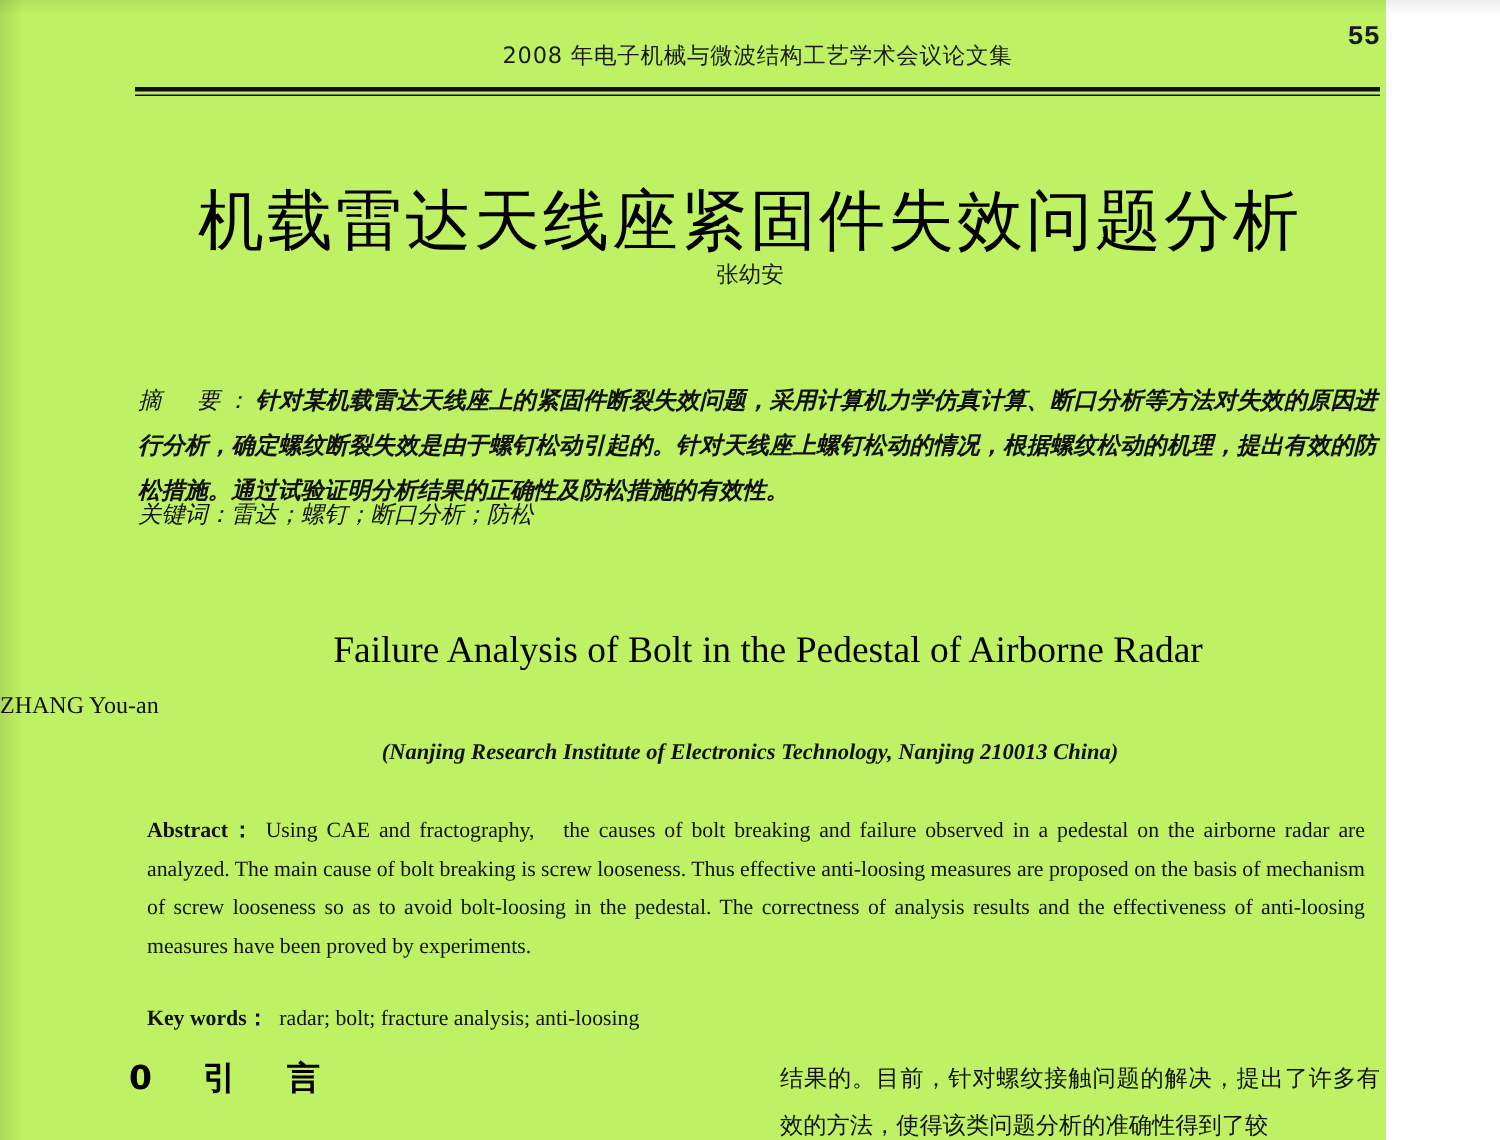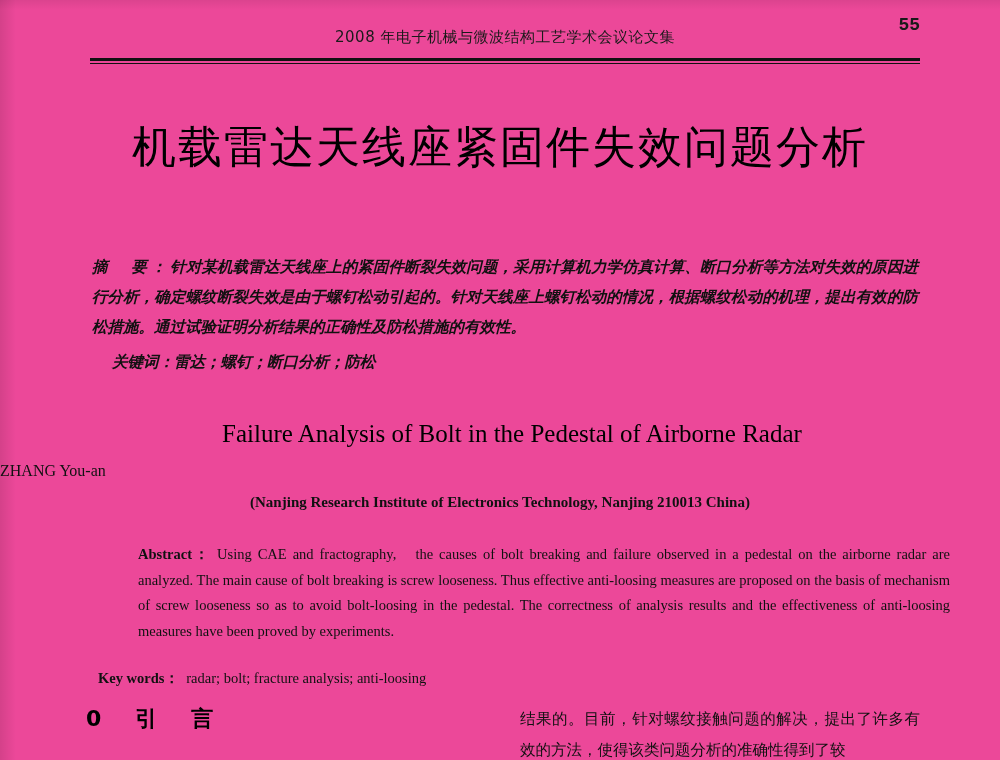--- a/index.html
+++ b/index.html
@@ -9,23 +9,23 @@
   body {
     width: 1000px;
     height: 760px;
     background: #ffffff;
     font-family: "Liberation Serif", serif;
     color: #111111;
     overflow: hidden;
   }
   .page {
     position: relative;
-    width: 1000px;
+    width: 924px;
     height: 760px;
-    background: #ec4899;
+    background: #bef264;
   }
 
   
   .header {
     position: absolute;
     left: 90px;
     top: 28px;
     width: 830px;
     display: flex;
     align-items: baseline;
@@ -106,34 +106,33 @@
     font-family: "DejaVu Sans", sans-serif;
     font-size: 15.5px;
     line-height: 30px;
     font-style: italic;
     font-weight: 600;
     color: #111;
     text-align: justify;
   }
   .cn-abstract .lbl {
     font-style: italic;
-    font-weight: 700;
+    font-weight: 400;
     letter-spacing: 4px;
   }
   .cn-keywords {
     position: absolute;
     left: 92px;
-    top: 352px;
+    top: 333px;
     width: 826px;
     font-family: "DejaVu Sans", sans-serif;
     font-size: 15.5px;
     font-style: italic;
-    font-weight: 700;
-    color: #111;
-    margin-left: 20px;
+    font-weight: 400;
+    color: #111;
   }
 
   
   .en-title {
     position: absolute;
     left: 0;
     top: 420px;
     width: 1000px;
     text-align: center;
     font-family: "Liberation Serif", serif;
@@ -151,36 +150,36 @@
     color: #111;
   }
   .en-affil {
     position: absolute;
     left: 0;
     top: 494px;
     width: 1000px;
     text-align: center;
     font-family: "Liberation Serif", serif;
     font-size: 15px;
+    font-style: italic;
     font-weight: bold;
     color: #111;
   }
 
   
   .en-abstract {
     position: absolute;
     left: 98px;
     top: 542px;
     width: 812px;
     font-family: "Liberation Serif", serif;
     font-size: 14.5px;
     line-height: 25.5px;
     color: #111;
     text-align: justify;
-    margin-left: 40px;
   }
   .en-abstract .lbl {
     font-weight: bold;
   }
   .en-keywords {
     position: absolute;
     left: 98px;
     top: 652px;
     width: 812px;
     font-family: "Liberation Serif", serif;
@@ -239,20 +238,21 @@
   <div class="edge-shadow-left"></div>
 
   <div class="header">
     <span class="header-title">2008 年电子机械与微波结构工艺学术会议论文集</span>
     <span class="header-page">55</span>
   </div>
   <div class="rule-thick"></div>
   <div class="rule-thin"></div>
 
   <div class="cn-title">机载雷达天线座紧固件失效问题分析</div>
+  <div class="cn-author">张幼安</div>
 
   <div class="cn-abstract">
     <span class="lbl">摘　要：</span><span>针对某机载雷达天线座上的紧固件断裂失效问题，采用计算机力学仿真计算、断口分析等方法对失效的原因进行分析，确定螺纹断裂失效是由于螺钉松动引起的。针对天线座上螺钉松动的情况，根据螺纹松动的机理，提出有效的防松措施。通过试验证明分析结果的正确性及防松措施的有效性。</span>
   </div>
   <div class="cn-keywords">
     <span class="lbl">关键词：</span><span>雷达；螺钉；断口分析；防松</span>
   </div>
 
   <div class="en-title">Failure Analysis of Bolt in the Pedestal of Airborne Radar</div>
   <div class="en-author">ZHANG You-an</div>

